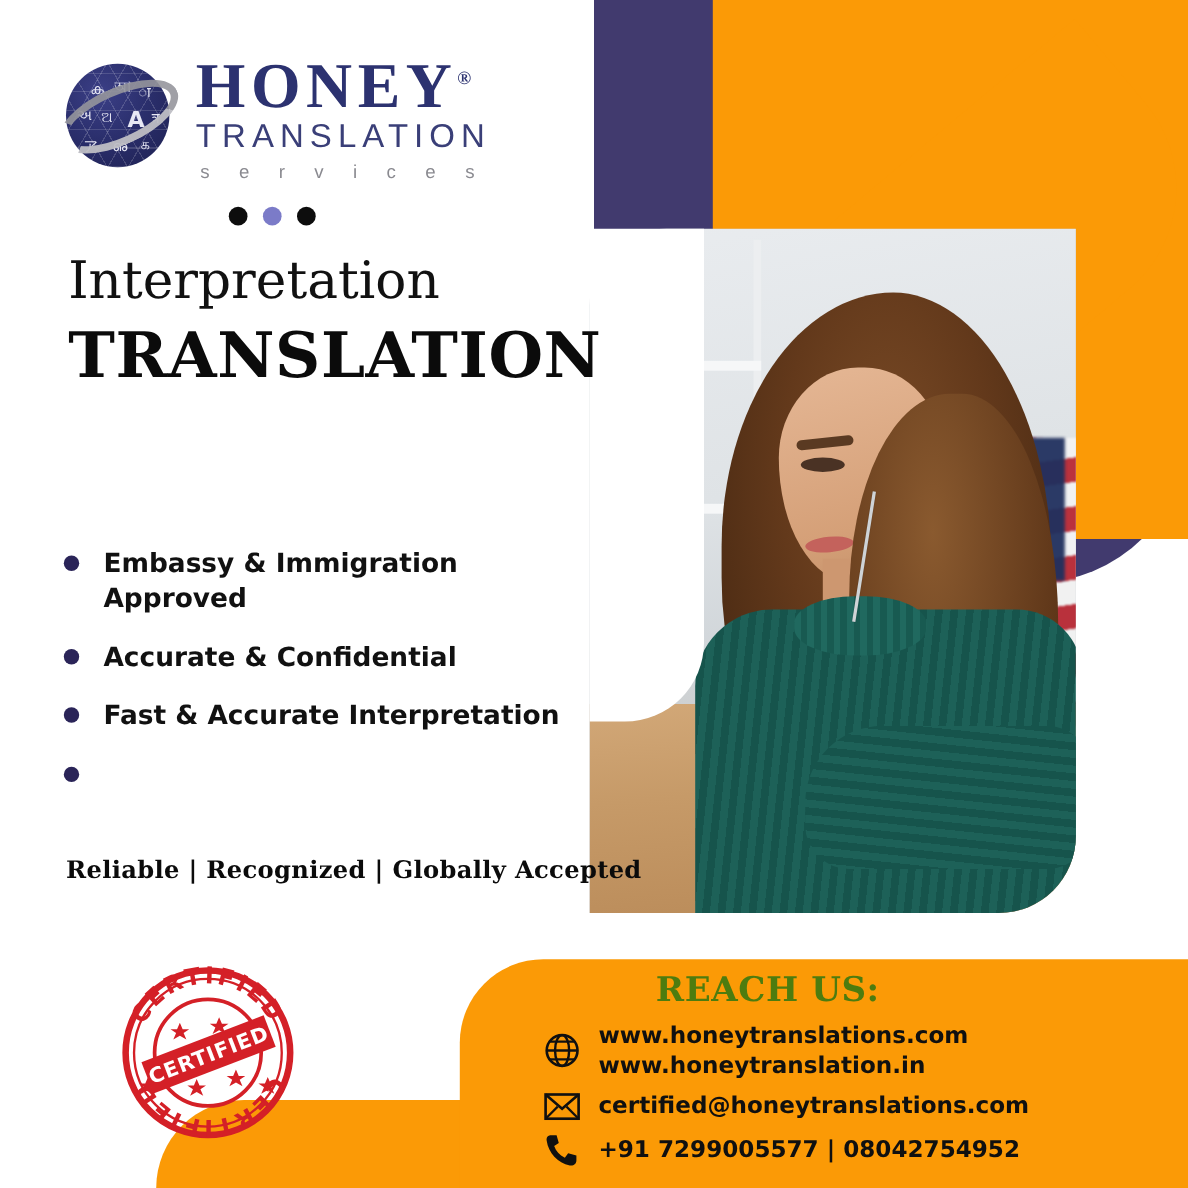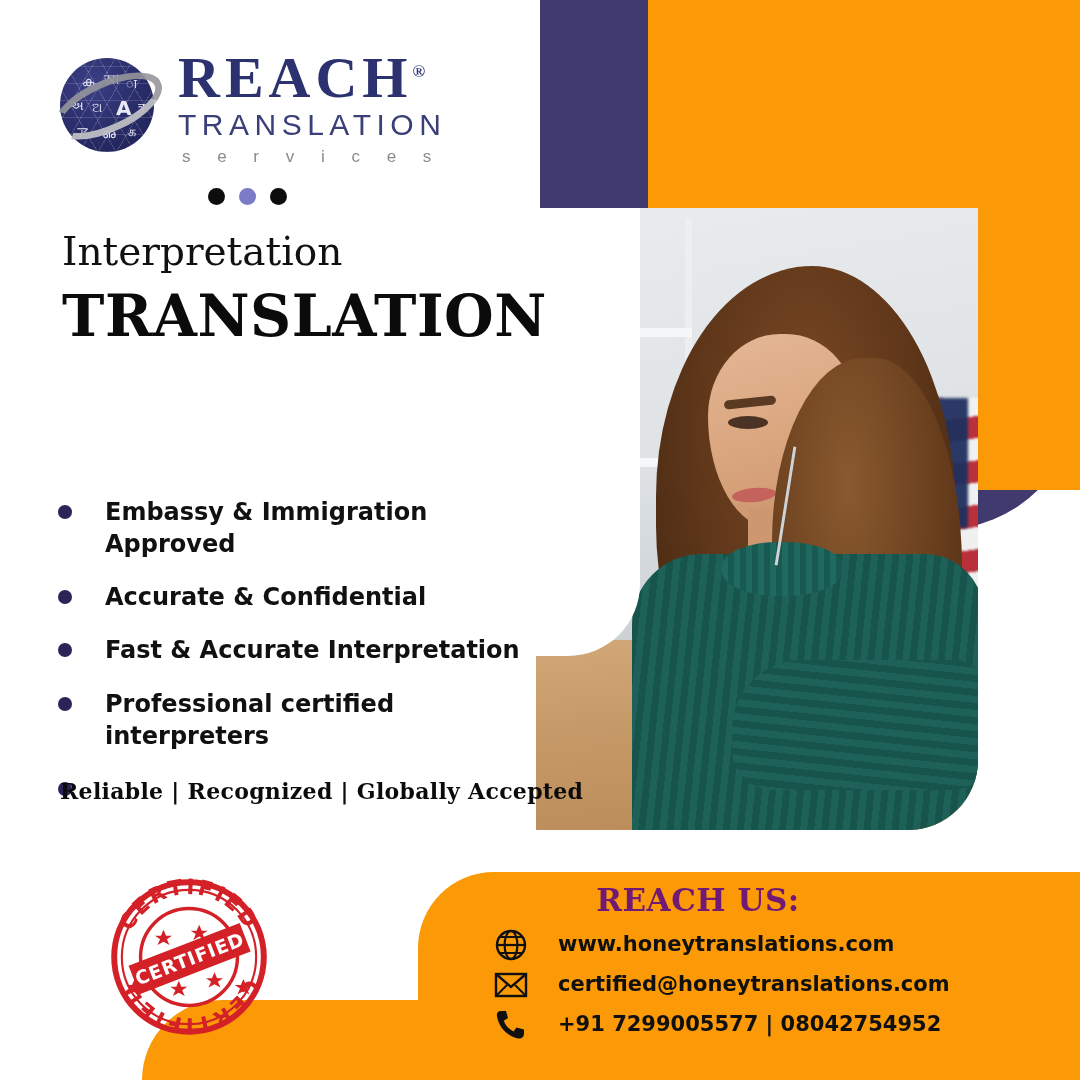--- a/index.html
+++ b/index.html
@@ -231,33 +231,33 @@
   .dots{
     position:absolute; left:208px; top:188px; z-index:20;
     display:flex; gap:14px;
   }
   .dots i{ width:17px; height:17px; border-radius:50%; display:block; }
 
   
   .headline{ position:absolute; left:62px; top:232px; z-index:20; }
   .hl-script{
     font-family:"DejaVu Serif", serif;
-    font-size:39px; font-weight:300; color:#111111;
+    font-size:47px; font-weight:300; color:#111111;
     letter-spacing:0px; line-height:1;
   }
   .hl-main{
     font-family:"DejaVu Serif", serif;
     font-size:57px; font-weight:700; color:#0b0b0b;
     line-height:1.16; letter-spacing:.5px; margin-top:12px;
   }
 
   
   .bullets{ position:absolute; left:58px; top:496px; z-index:20; width:470px; }
   .bullet{
-    display:flex; align-items:flex-start; gap:33px; margin-bottom:21px;
+    display:flex; align-items:flex-start; gap:22px; margin-bottom:21px;
   }
   .bullet .dot{
     width:14px; height:14px; border-radius:50%; background:#2A2458;
     margin-top:9px; flex:none;
   }
   .bullet .txt{
     font-family:"DejaVu Sans", sans-serif;
     font-size:24px; font-weight:700; color:#111111; line-height:1.34;
   }
 
@@ -281,26 +281,26 @@
   }
   .footer-panel{
     position:absolute; left:418px; top:872px;
     width:662px; height:208px; background:#FB9A06;
     border-radius:76px 0 0 0; z-index:4;
   }
   .reach-title{
     position:absolute; left:418px; top:882px; width:560px; z-index:10;
     text-align:center;
     font-family:"DejaVu Serif", serif;
-    font-size:31px; font-weight:700; color:#701a75; letter-spacing:.5px;
+    font-size:31px; font-weight:700; color:#4d7c0f; letter-spacing:.5px;
   }
   .contact{
     position:absolute; left:490px; top:928px; z-index:10; width:560px;
   }
-  .crow{ display:flex; align-items:center; gap:26px; margin-bottom:9px; }
+  .crow{ display:flex; align-items:center; gap:12px; margin-bottom:9px; }
   .crow .ico{ width:42px; flex:none; display:flex; justify-content:center; }
   .crow .ctxt{
     font-family:"DejaVu Sans", sans-serif;
     font-size:21px; font-weight:700; color:#101010; line-height:1.3;
   }
   .crow .ctxt .l2{ display:block; }
 </style>
 </head>
 <body>
 
@@ -350,21 +350,21 @@
         <span style="left:56px;top:38px;font-size:20px;font-weight:700">A</span>
         <span style="left:78px;top:40px">त्र</span>
         <span style="left:16px;top:66px">ア</span>
         <span style="left:42px;top:68px">ഌ</span>
         <span style="left:68px;top:66px">க</span>
       </div>
     </div>
     <div class="ring"></div>
   </div>
   <div class="wordmark">
-    <div class="wm-honey"><span>REACH</span><span class="wm-reg">®</span></div>
+    <div class="wm-honey"><span>HONEY</span><span class="wm-reg">®</span></div>
     <div class="wm-translation">TRANSLATION</div>
     <div class="wm-services">s e r v i c e s</div>
   </div>
 </div>
 
 <div class="dots">
   <i style="background:#0d0d0d"></i>
   <i style="background:#7B7BC8"></i>
   <i style="background:#0d0d0d"></i>
 </div>
@@ -381,24 +381,20 @@
     <span class="dot"></span>
     <span class="txt">Embassy &amp; Immigration Approved</span>
   </div>
   <div class="bullet">
     <span class="dot"></span>
     <span class="txt">Accurate &amp; Confidential</span>
   </div>
   <div class="bullet">
     <span class="dot"></span>
     <span class="txt">Fast &amp; Accurate Interpretation</span>
-  </div>
-  <div class="bullet">
-    <span class="dot"></span>
-    <span class="txt">Professional certified interpreters</span>
   </div>
   <div class="bullet">
     <span class="dot"></span>
   </div>
 </div>
 
 <div class="tagline">Reliable  |  Recognized  |  Globally Accepted</div>
 
 <div class="stamp">
   <svg viewBox="0 0 200 200" width="170" height="170">
@@ -444,20 +440,21 @@
       <svg width="34" height="34" viewBox="0 0 34 34">
         <circle cx="17" cy="17" r="14" fill="none" stroke="#101010" stroke-width="2.4"></circle>
         <ellipse cx="17" cy="17" rx="6.4" ry="14" fill="none" stroke="#101010" stroke-width="2.2"></ellipse>
         <line x1="3" y1="17" x2="31" y2="17" stroke="#101010" stroke-width="2.2"></line>
         <line x1="5.6" y1="9" x2="28.4" y2="9" stroke="#101010" stroke-width="2"></line>
         <line x1="5.6" y1="25" x2="28.4" y2="25" stroke="#101010" stroke-width="2"></line>
       </svg>
     </span>
     <span class="ctxt">
       <span>www.honeytranslations.com</span>
+      <span class="l2">www.honeytranslation.in</span>
     </span>
   </div>
 
   <div class="crow">
     <span class="ico">
       <svg width="34" height="28" viewBox="0 0 34 28">
         <rect x="2" y="3" width="30" height="22" fill="none" stroke="#101010" stroke-width="2.4"></rect>
         <polyline points="2,3 17,16 32,3" fill="none" stroke="#101010" stroke-width="2.4"></polyline>
         <line x1="2" y1="25" x2="13" y2="14" stroke="#101010" stroke-width="2"></line>
         <line x1="32" y1="25" x2="21" y2="14" stroke="#101010" stroke-width="2"></line>

